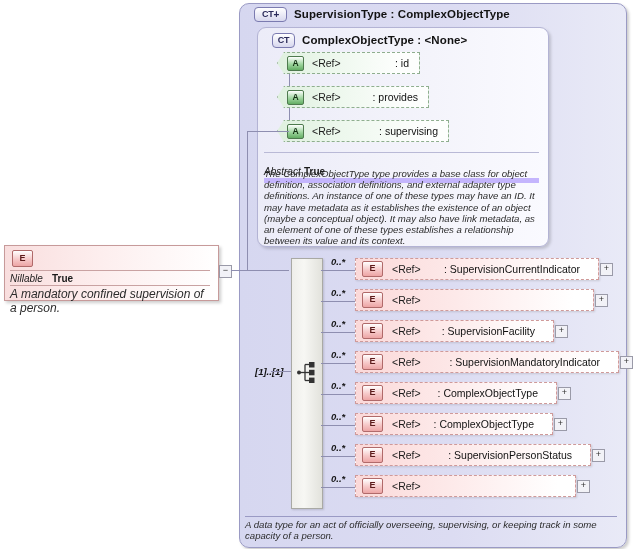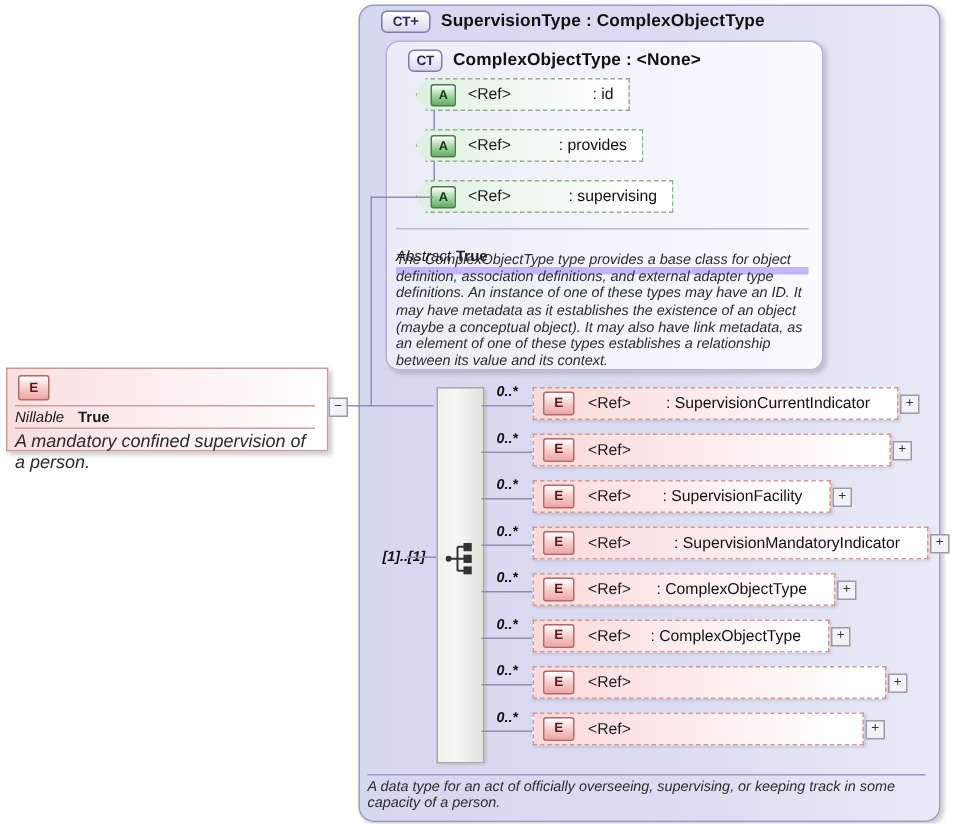--- a/index.html
+++ b/index.html
@@ -270,20 +270,21 @@
   </div>
   <div class="toggle" style="margin-left:1px;">+</div>
 </div>
 
 <div class="card" style="left:331px; top:442px;">0..*</div>
 <div class="ln" style="left:321px; top:456px; width:34px; height:1px;"></div>
 <div class="el-row" style="left:355px; top:444px;">
   <div class="el-shape" style="width:236px;">
     <span class="ebadge">E</span>
     <span class="ref">&lt;Ref&gt;</span>
+    <span class="colname">: SupervisionPersonStatus</span>
   </div>
   <div class="toggle" style="margin-left:1px;">+</div>
 </div>
 
 <div class="card" style="left:331px; top:473px;">0..*</div>
 <div class="ln" style="left:321px; top:487px; width:34px; height:1px;"></div>
 <div class="el-row" style="left:355px; top:475px;">
   <div class="el-shape" style="width:221px;">
     <span class="ebadge">E</span>
     <span class="ref">&lt;Ref&gt;</span>

